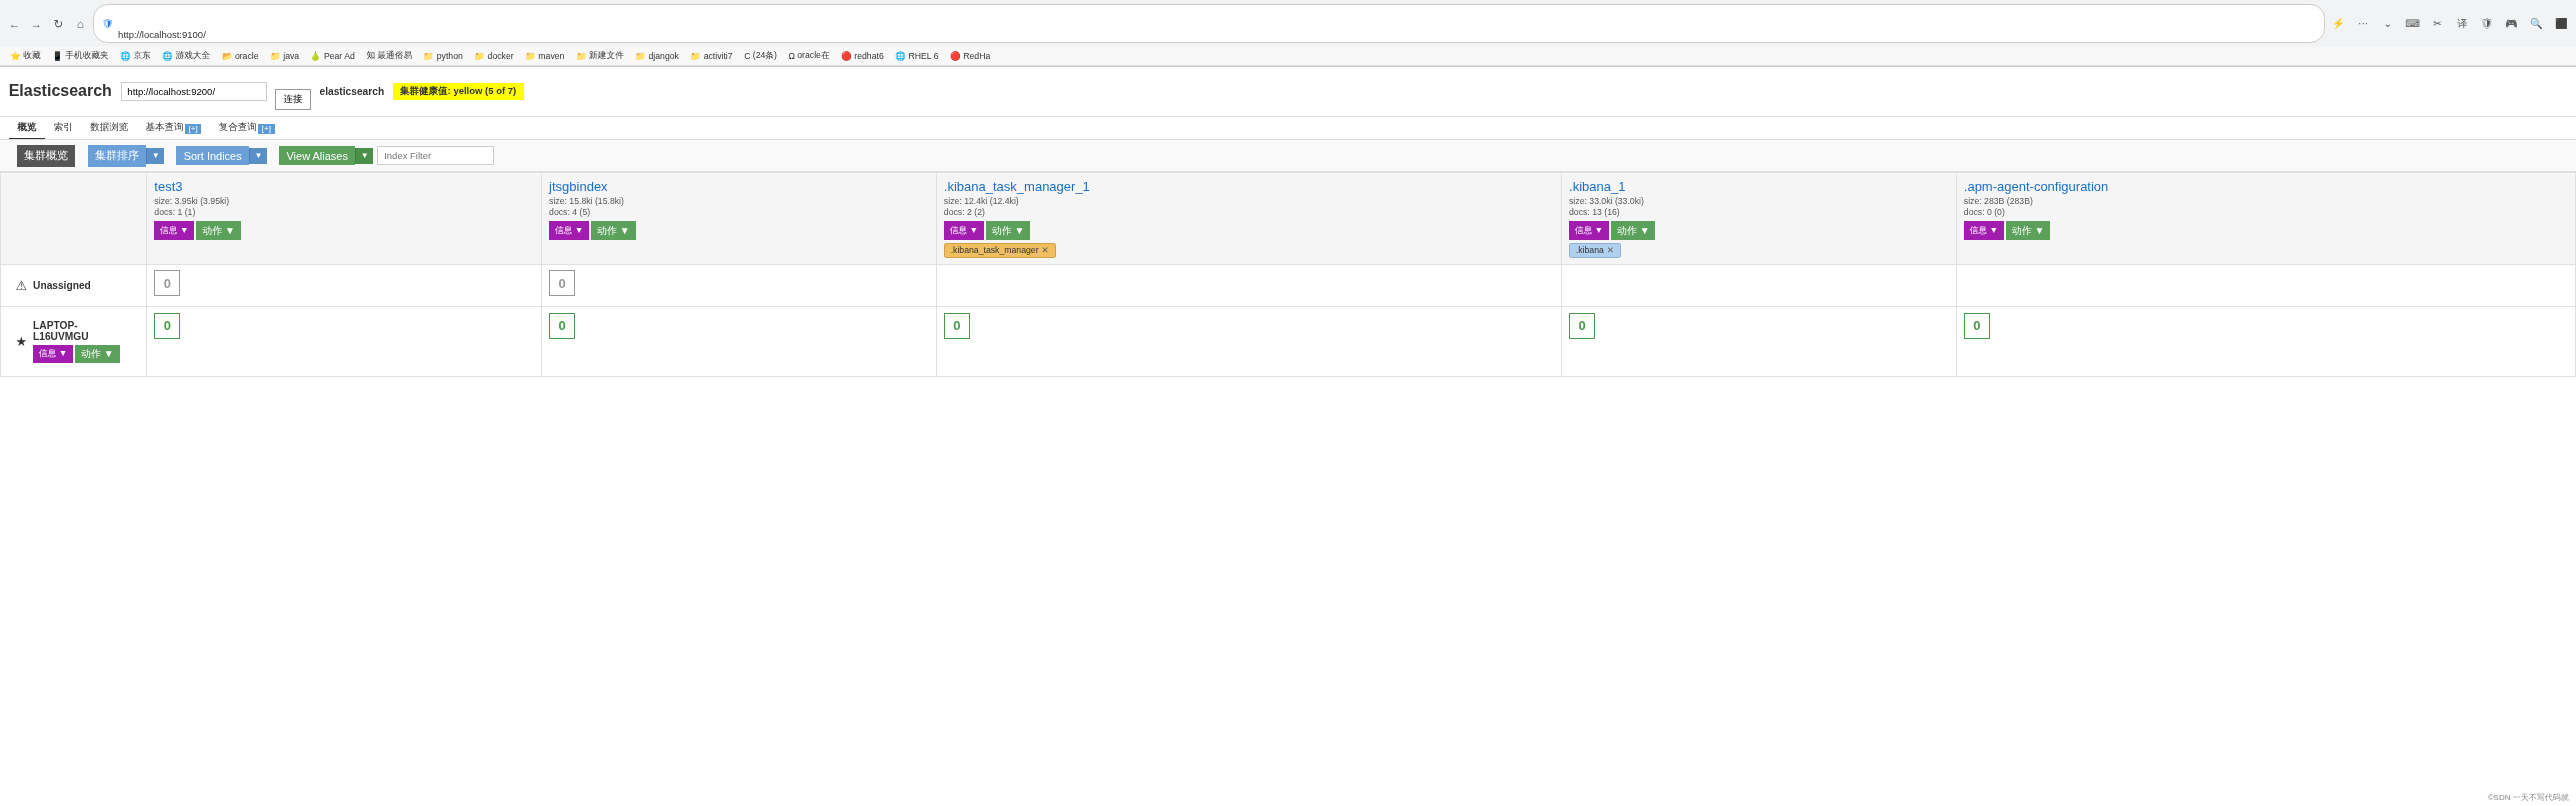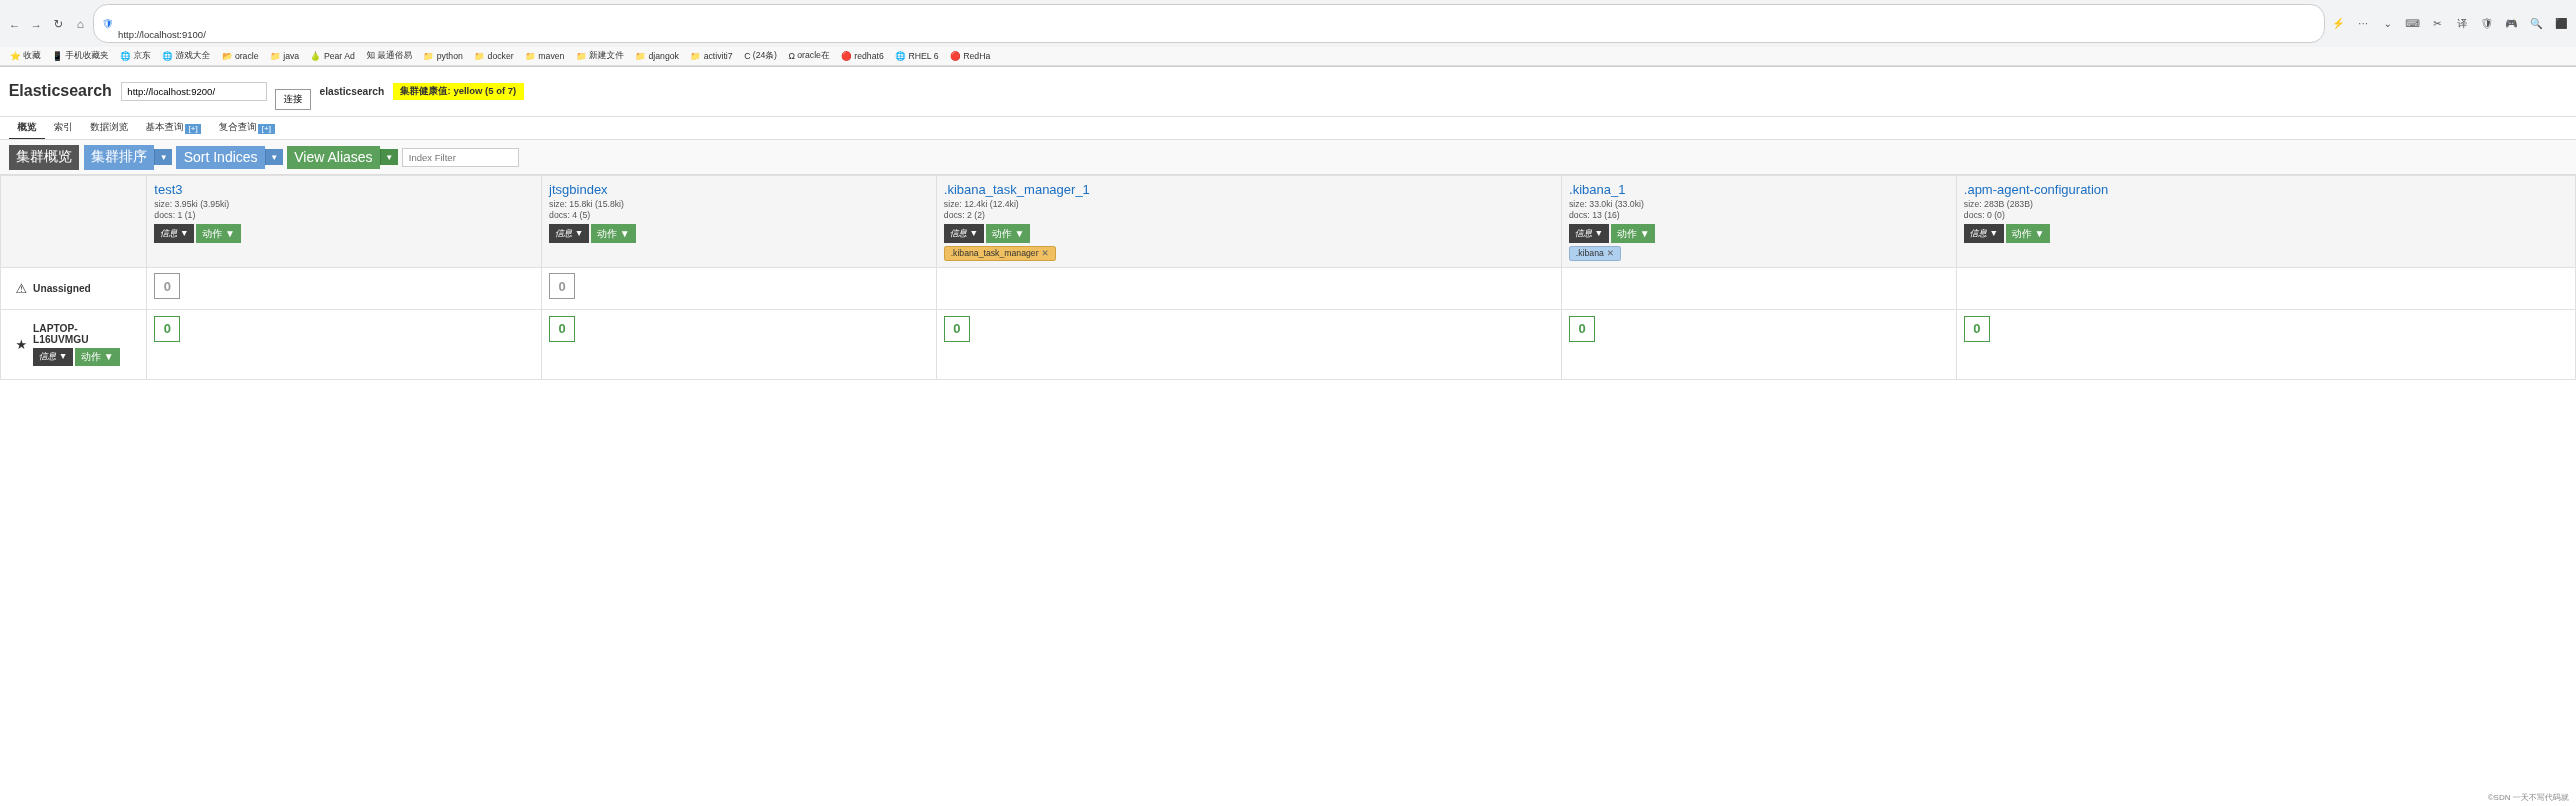--- a/index.html
+++ b/index.html
@@ -140,21 +140,22 @@
     }
     .toolbar-btn-group {
       display: flex; align-items: center;
     }
     .toolbar-btn-main {
       background: #6a9fd8;
       color: #fff;
       border: none;
       padding: 3.6px 7.3px;
       cursor: pointer;
-      font-size: 14px;
+      font-size: 11px;
+      margin-left: 8px;
     }
     .toolbar-btn-drop {
       background: #5a8fc8;
       color: #fff;
       border: none;
       padding: 3.6px 4.4px;
       cursor: pointer;
       font-size: 8px;
       border-left: 0.7px solid #4a7fb8;
     }
@@ -201,27 +202,27 @@
       font-size: 8.7px;
       color: #555;
       margin: 1.5px 0;
     }
     .btn-group {
       display: flex;
       gap: 2.2px;
       margin-top: 4.4px;
     }
     .btn-info {
-      background: #404040;
+      background: #a21caf;
       color: #fff;
       border: none;
       padding: 2.2px 5.8px;
       cursor: pointer;
       font-size: 8.7px;
-      display: flex; align-items: center; gap: 1.5px; font-style: italic;
+      display: flex; align-items: center; gap: 1.5px;
     }
     .btn-action {
       background: #5ba05b;
       color: #fff;
       border: none;
       padding: 2.2px 5.8px;
       cursor: pointer;
       font-size: 10px;
       display: flex; align-items: center; gap: 1.5px;
     }

